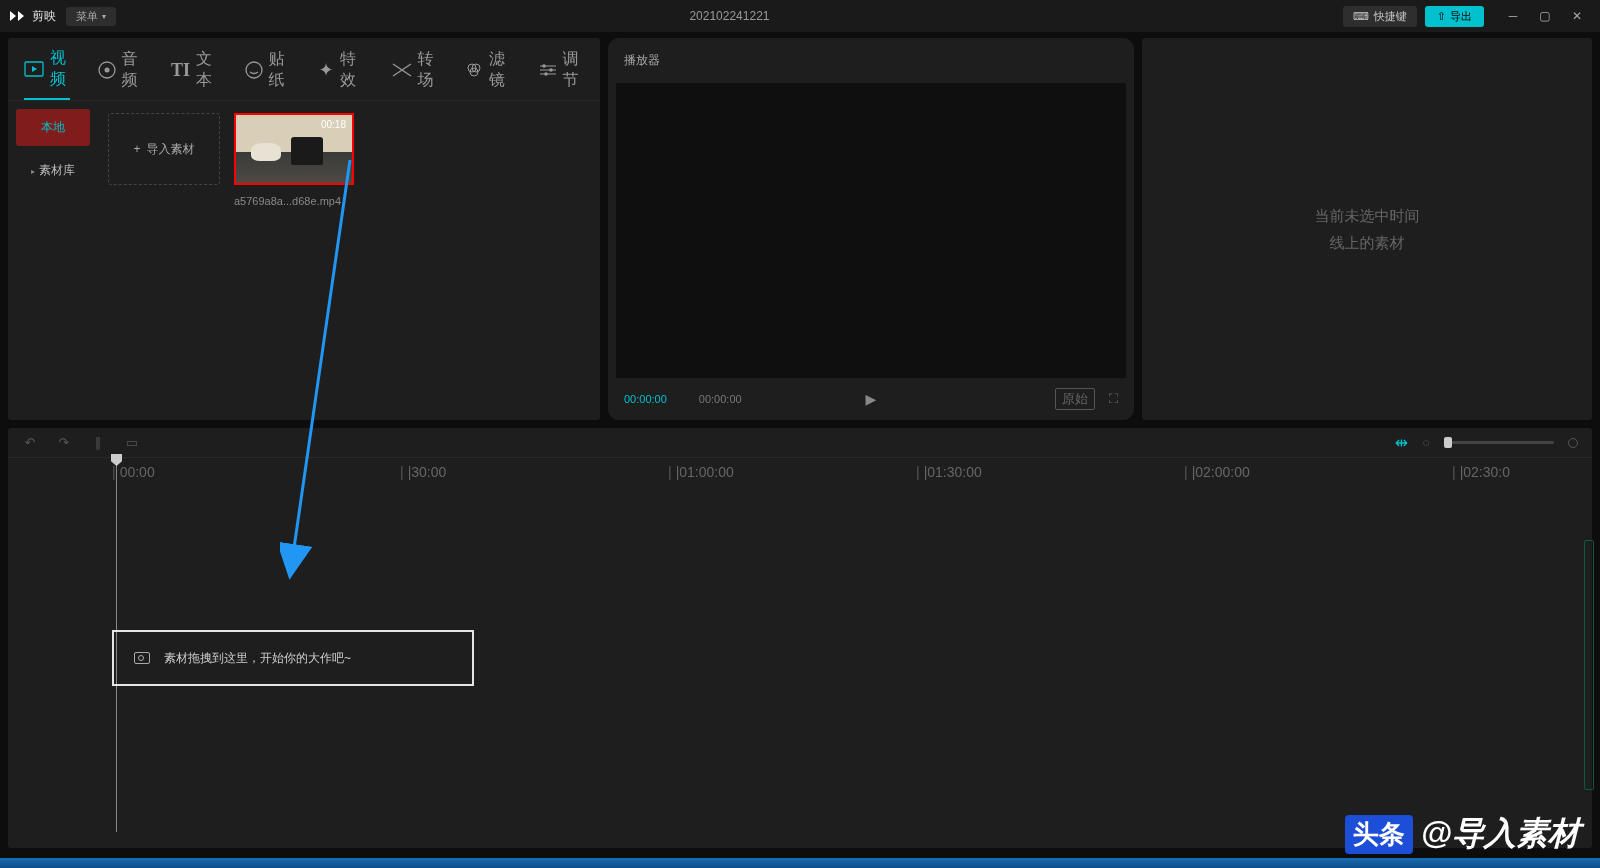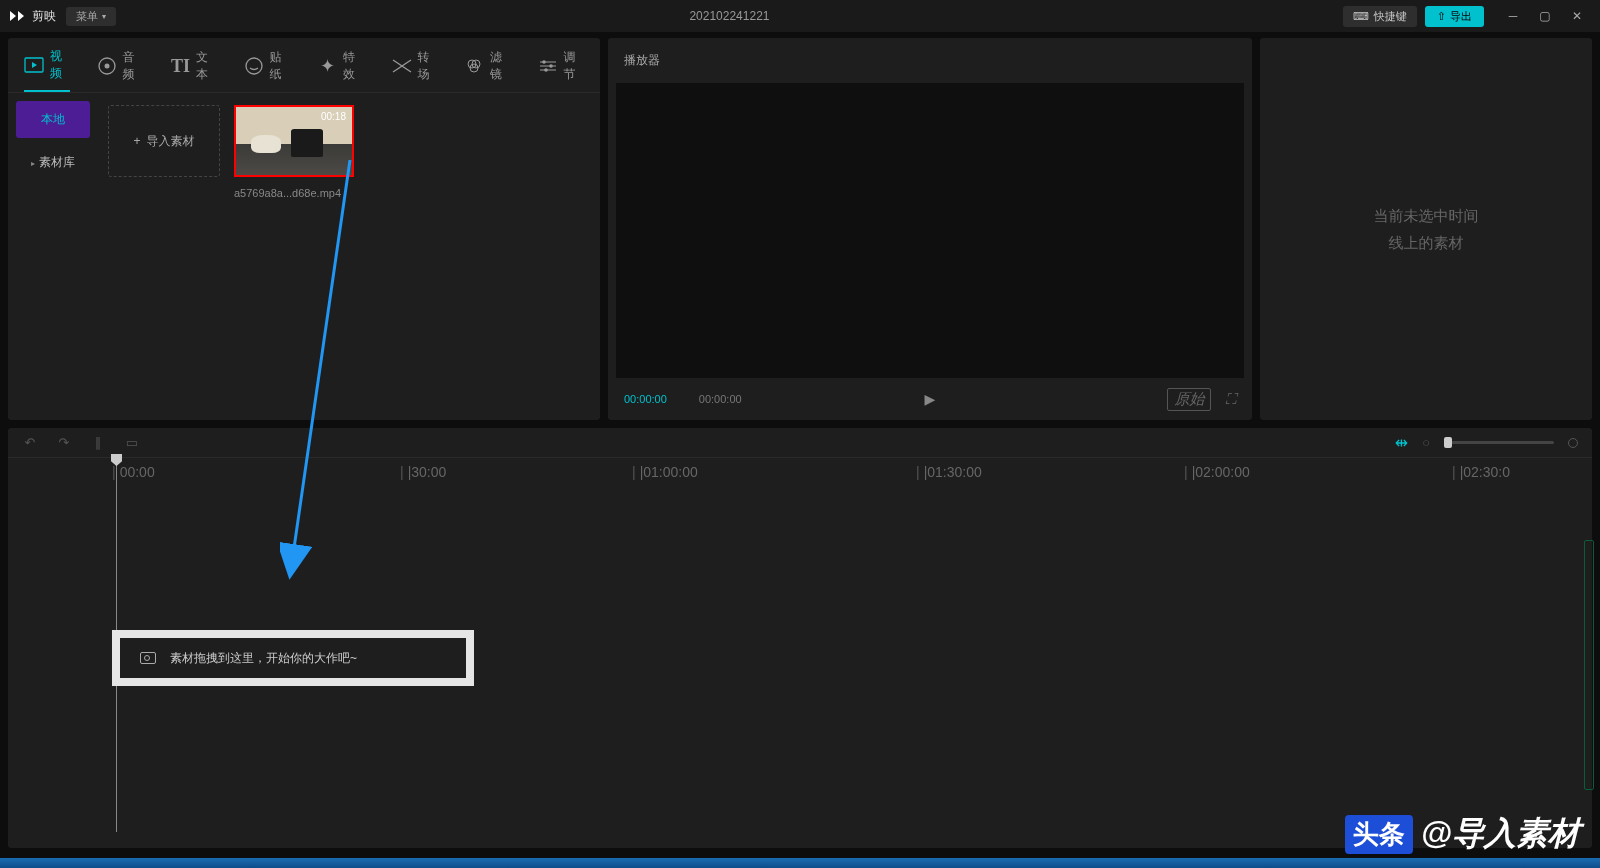--- a/index.html
+++ b/index.html
@@ -19,50 +19,50 @@
 
   
   .upper { display: flex; gap: 8px; padding: 6px 8px 0 8px; height: 388px; }
   .panel { background: #1e1e1e; border-radius: 3px; position: relative; }
 
   
   .media-panel { width: 592px; display: flex; flex-direction: column; }
   .tool-tabs { display: flex; padding: 10px 16px 0 16px; gap: 28px; border-bottom: 1px solid #2a2a2a; }
   .tool-tab { display: flex; flex-direction: row; align-items: center; gap: 6px; cursor: pointer; padding-bottom: 8px; }
   .tool-tab .ticon { width: 22px; height: 22px; display: flex; align-items: center; justify-content: center; color: #999; font-size: 18px;}
-  .tool-tab .tlabel { font-size: 12px; color: #999; }
+  .tool-tab .tlabel { font-size: 16px; color: #999; }
   .tool-tab.active .ticon { color: #00c1cd; }
   .tool-tab.active .tlabel { color: #00c1cd; }
   .tool-tab.active { border-bottom: 2px solid #00c1cd; }
 
   .media-body { flex: 1; display: flex; }
   .media-side { width: 90px; padding: 8px; display: flex; flex-direction: column; gap: 6px; }
   .side-item { font-size: 12px; color: #bbb; padding: 10px 10px; border-radius: 3px; cursor: pointer; text-align: center; }
-  .side-item.active { background: #4c1d95; color: #00c1cd;}
+  .side-item.active { background: #7f1d1d; color: #00c1cd;}
   .side-item .caret { font-size: 8px; margin-right: 4px; color: #888;}
 
   .media-grid { flex: 1; padding: 12px 10px; display: flex; gap: 14px; align-items: flex-start; }
   .import-tile { width: 112px; height: 72px; border: 1px dashed #444; border-radius: 3px; display: flex; align-items: center; justify-content: center; gap: 6px; font-size: 12px; color: #aaa; cursor: pointer; }
   .clip-tile { width: 98px; text-align: center; }
   .clip-thumb { width: 120px; height: 72px; border: 2px solid #ff0000; position: relative; overflow: hidden; cursor: pointer; }
   .thumb-scene { width: 100%; height: 100%; background: linear-gradient(#d9cfb8 0%, #d9cfb8 55%, #3a3a38 55%, #4d4a46 100%); position: relative; }
   .thumb-scene::before { content: ""; position: absolute; left: 15px; top: 28px; width: 30px; height: 18px; background: #e8e2d4; border-radius: 40% 40% 30% 30%; }
   .thumb-scene::after { content: ""; position: absolute; left: 55px; top: 22px; width: 32px; height: 28px; background: #1a1a1a; border-radius: 10% 10% 5% 5%; }
   .clip-dur { position: absolute; top: 4px; right: 6px; font-size: 10px; color: #fff; }
   .clip-name { font-size: 11px; color: #888; margin-top: 10px; }
 
   
-  .player-panel { width: 644px; display: flex; flex-direction: column; }
+  .player-panel { width: 526px; display: flex; flex-direction: column; border-radius: 11px; }
   .player-head { font-size: 12px; color: #aaa; padding: 14px 16px; }
   .player-view { flex: 1; background: #0f0f0f; margin: 0 8px; }
   .player-ctrl { height: 42px; display: flex; align-items: center; padding: 0 16px; font-size: 11px; position: relative; gap: 26px; }
   .player-ctrl .time-cur { color: #00c1cd; }
   .player-ctrl .time-tot { color: #777; margin-left: 6px; }
   .player-ctrl .play-btn { position: absolute; left: 50%; transform: translateX(-50%); color: #888; cursor: pointer; font-size: 14px;}
-  .player-ctrl .pr-right { margin-left: auto; display: flex; gap: 14px; align-items: center; color: #666; font-size: 15px; font-style: italic;}
+  .player-ctrl .pr-right { margin-left: auto; display: flex; gap: 14px; align-items: center; color: #666; font-size: 13px;}
   .player-ctrl .ratio-tag { border: 1px solid #555; padding: 1px 6px; border-radius: 2px; }
   
   
   .inspector-panel { flex: 1; display: flex; align-items: center; justify-content: center; }
   .inspector-empty { color: #666; font-size: 15px; text-align: center; line-height: 1.8; }
 
   
   .timeline-area { margin: 8px 8px 0 8px; background: #1e1e1e; border-radius: 3px; height: 420px; position: relative; }
   .tl-toolbar { height: 30px; display: flex; align-items: center; padding: 0 14px; gap: 18px; color: #555; font-size: 13px; border-bottom: 1px solid #2a2a2a;}
   .tl-toolbar .tl-icon { cursor: pointer; width: 16px; text-align: center; }
@@ -74,21 +74,21 @@
 
   .tl-ruler { height: 24px; position: relative; margin-left: 100px; color: #666; font-size: 14px;}
   .tl-ruler .tickbar { position: absolute; inset: 0; }
   .tl-ruler .tick { position: absolute; top: 6px; transform: translateX(-4px);}
   .tl-ruler .tick::before { content: "|"; margin-right: 4px; color: #555;}
 
   .tl-body { position: relative; margin-left: 100px; height: 340px;}
   .playhead { position: absolute; left: 8px; top: -24px; bottom: -10px; width: 1px; background: #888;}
   .playhead::before { content: ""; position: absolute; left: -5px; top: -4px; width: 11px; height: 12px; background: #ccc; clip-path: polygon(0 0, 100% 0, 100% 60%, 50% 100%, 0 60%); }
 
-  .drop-box { position: absolute; left: 4px; top: 148px; width: 362px; height: 56px; border: 8px solid #e5e5e5; display: flex; align-items: center; padding: 0 20px; gap: 14px; color: #ccc; font-size: 12px;}
+  .drop-box { position: absolute; left: 4px; top: 148px; width: 362px; height: 56px; border: 2px solid #e5e5e5; display: flex; align-items: center; padding: 0 20px; gap: 14px; color: #ccc; font-size: 12px;}
   .drop-box .drop-icon { width: 16px; height: 12px; border: 1.5px solid #aaa; border-radius: 2px; position: relative;}
   .drop-box .drop-icon::after { content: ""; position: absolute; left: 3px; top: 2px; width: 4px; height: 4px; border: 1px solid #aaa; border-radius: 50%;}
 
   
   .arrow-svg { position: absolute; left: 280px; top: 160px; width: 100px; height: 420px; pointer-events: none;}
 
   
   .audio-meter { position: absolute; right: 6px; top: 540px; width: 10px; height: 250px; border: 1px solid #0a5c3a; border-radius: 2px;}
 
   
@@ -259,21 +259,21 @@
       <div class="zoom-slider">
           <div class="knob"></div>
         </div>
       <span class="zoom-end"></span>
     </div>
   </div>
   <div class="tl-ruler">
     <div class="tickbar">
       <span class="tick" style="left:8px;">00:00</span>
       <span class="tick" style="left:276px;margin-left:20px;">|30:00</span>
-      <span class="tick" style="left:528px;">|01:00:00</span>
+      <span class="tick" style="left:564px;">|01:00:00</span>
       <span class="tick" style="left:812px;">|01:30:00</span>
       <span class="tick" style="left:1080px;">|02:00:00</span>
       <span class="tick" style="left:1348px;">|02:30:0</span>
     </div>
   </div>
   <div class="tl-body">
     <div class="playhead"></div>
     <div class="drop-box">
       <span class="drop-icon"></span>
       <span>素材拖拽到这里，开始你的大作吧~</span>

